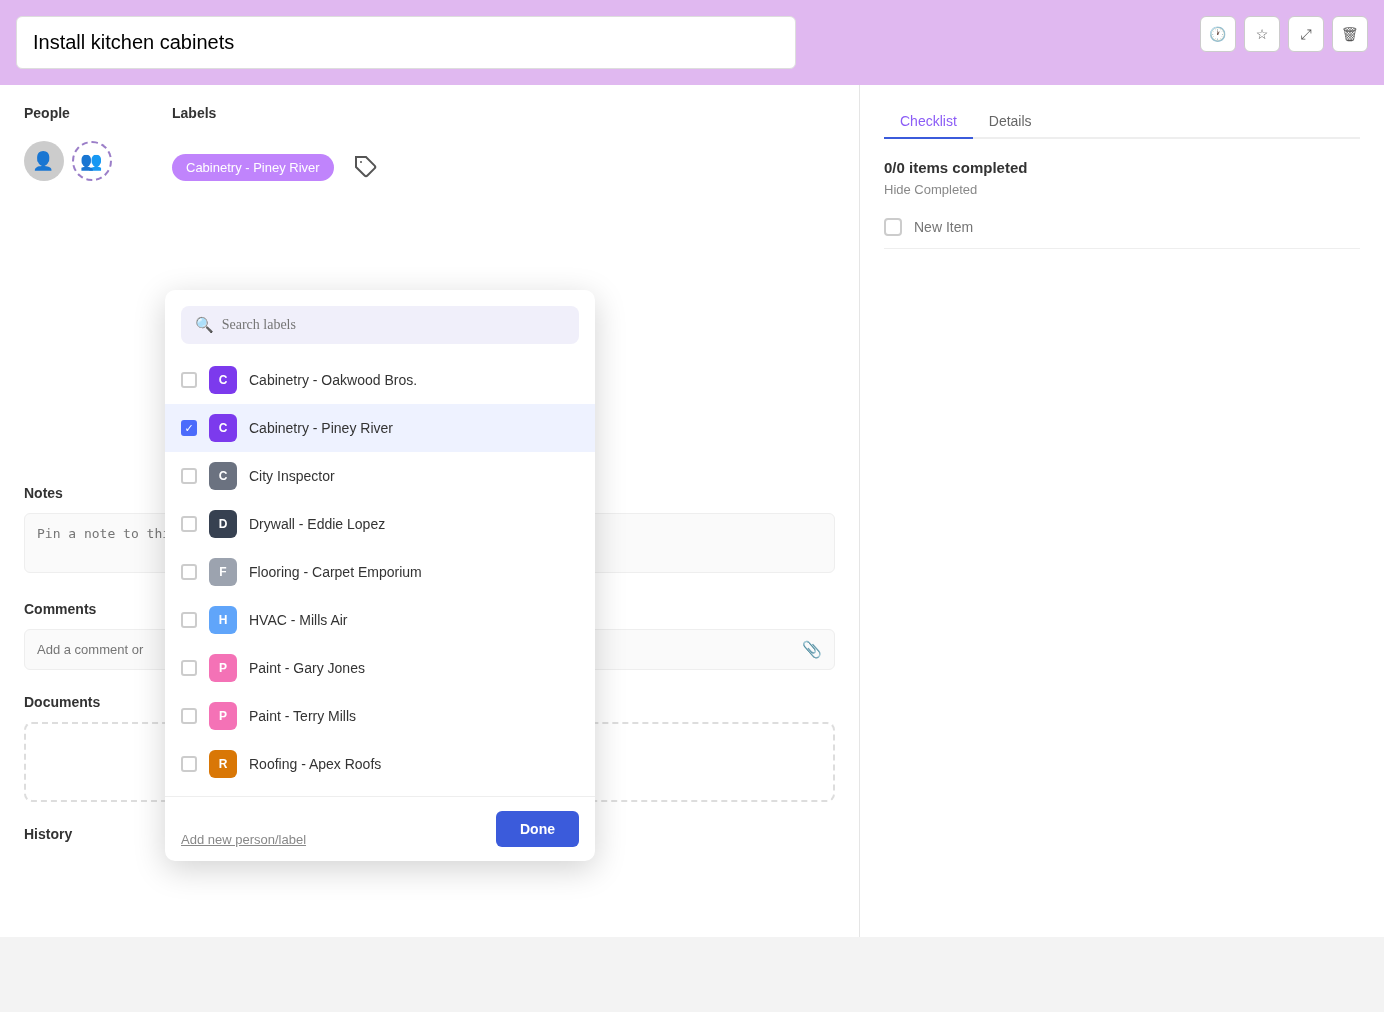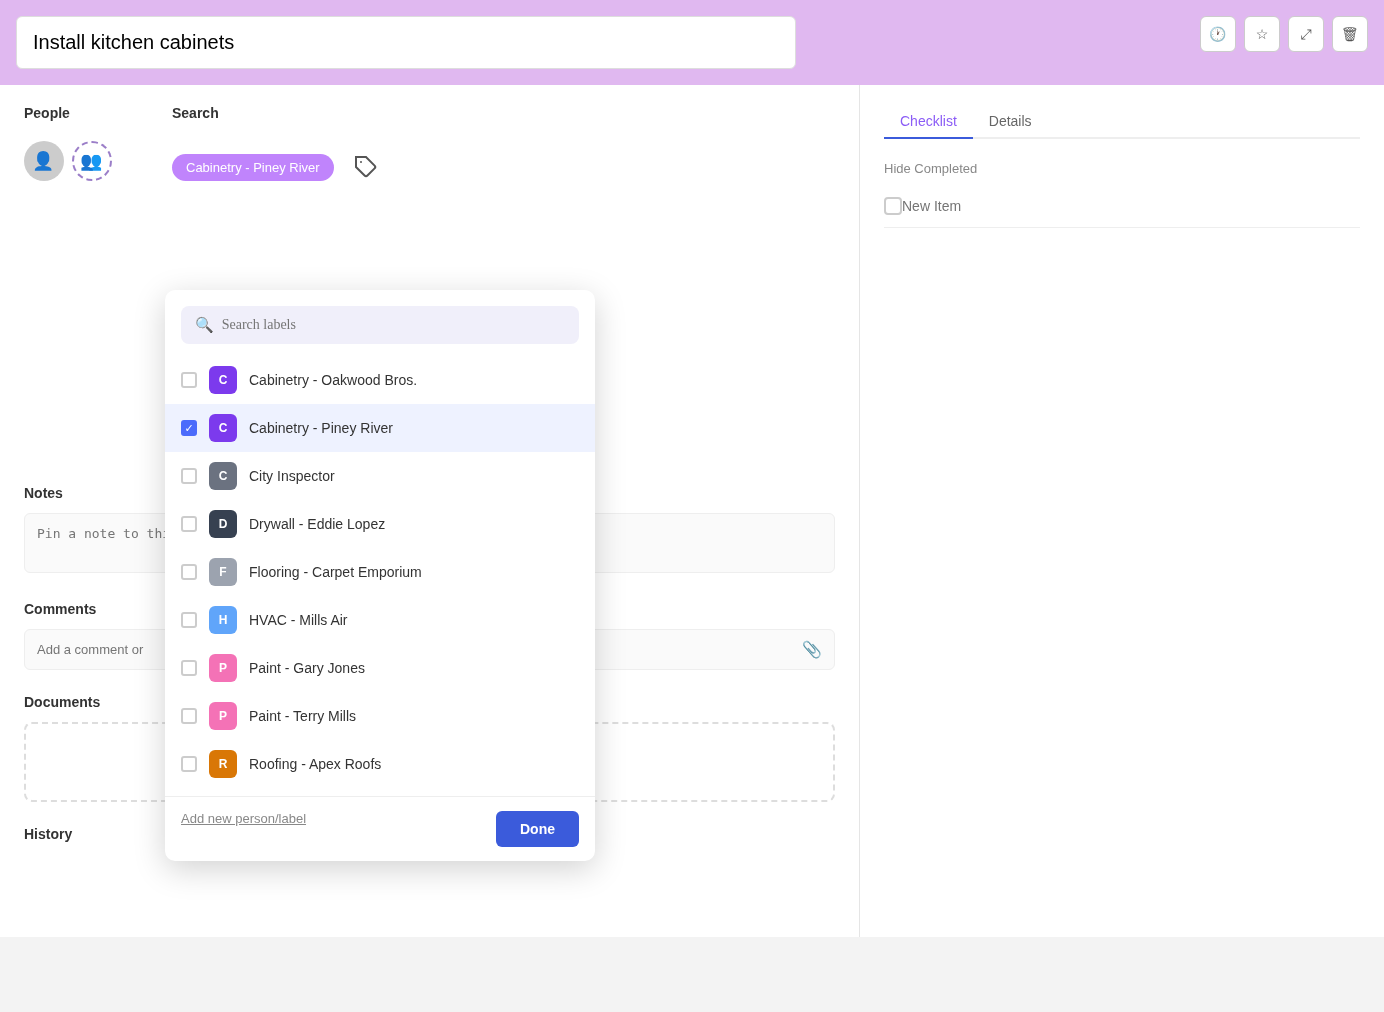--- a/index.html
+++ b/index.html
@@ -208,21 +208,21 @@
       font-weight: 700;
       color: white;
       flex-shrink: 0;
     }
 
     .label-name { font-size: 14px; color: #333; }
 
     .dropdown-footer {
       display: flex;
       justify-content: space-between;
-      align-items: flex-start;
+      align-items: flex-end;
       padding: 14px 16px;
       border-top: 1px solid #eee;
     }
 
     .add-new-link {
       font-size: 13px;
       color: #888;
       text-decoration: underline;
       cursor: pointer;
       background: none;
@@ -320,20 +320,21 @@
     .hide-completed-link {
       font-size: 13px;
       color: #888;
       cursor: pointer;
       text-decoration: none;
     }
 
     .new-item-row {
       display: flex;
       align-items: center;
+      gap: 12px;
       margin-top: 20px;
       border-bottom: 1px solid #eee;
       padding-bottom: 12px;
     }
 
     .new-item-checkbox {
       width: 18px; height: 18px;
       border: 2px solid #ccc;
       border-radius: 4px;
       flex-shrink: 0;
@@ -369,21 +370,21 @@
         <div class="section-title">People</div>
         <div class="avatar-row">
           <div class="avatar">👤</div>
           <button class="add-person-btn">
             <span>👥</span>
           </button>
         </div>
       </div>
 
       <div class="labels-section">
-        <div class="section-title">Search</div>
+        <div class="section-title">Labels</div>
         <div style="display:flex; align-items:center; gap:8px; margin-top:8px;">
           <span class="label-tag">Cabinetry - Piney River</span>
           <button class="label-add-btn">
             <svg width="24" height="24" viewBox="0 0 24 24" fill="none">
               <path d="M20.59 13.41l-7.17 7.17a2 2 0 01-2.83 0L2 12V2h10l8.59 8.59a2 2 0 010 2.82z" stroke="#555" stroke-width="2" fill="none"></path>
               <line x1="7" y1="7" x2="7.01" y2="7" stroke="#555" stroke-width="2" stroke-linecap="round"></line>
             </svg>
           </button>
         </div>
       </div>
@@ -476,20 +477,21 @@
     </div>
 
   </div>
 
   <div class="right-panel">
     <div class="tab-row">
       <div class="tab active">Checklist</div>
       <div class="tab">Details</div>
     </div>
 
+    <div class="checklist-status">0/0 items completed</div>
     <a class="hide-completed-link">Hide Completed</a>
 
     <div class="new-item-row">
       <div class="new-item-checkbox"></div>
       <input class="new-item-input" placeholder="New Item" style="">
     </div>
   </div>
 </div>
 
 </body></html>

